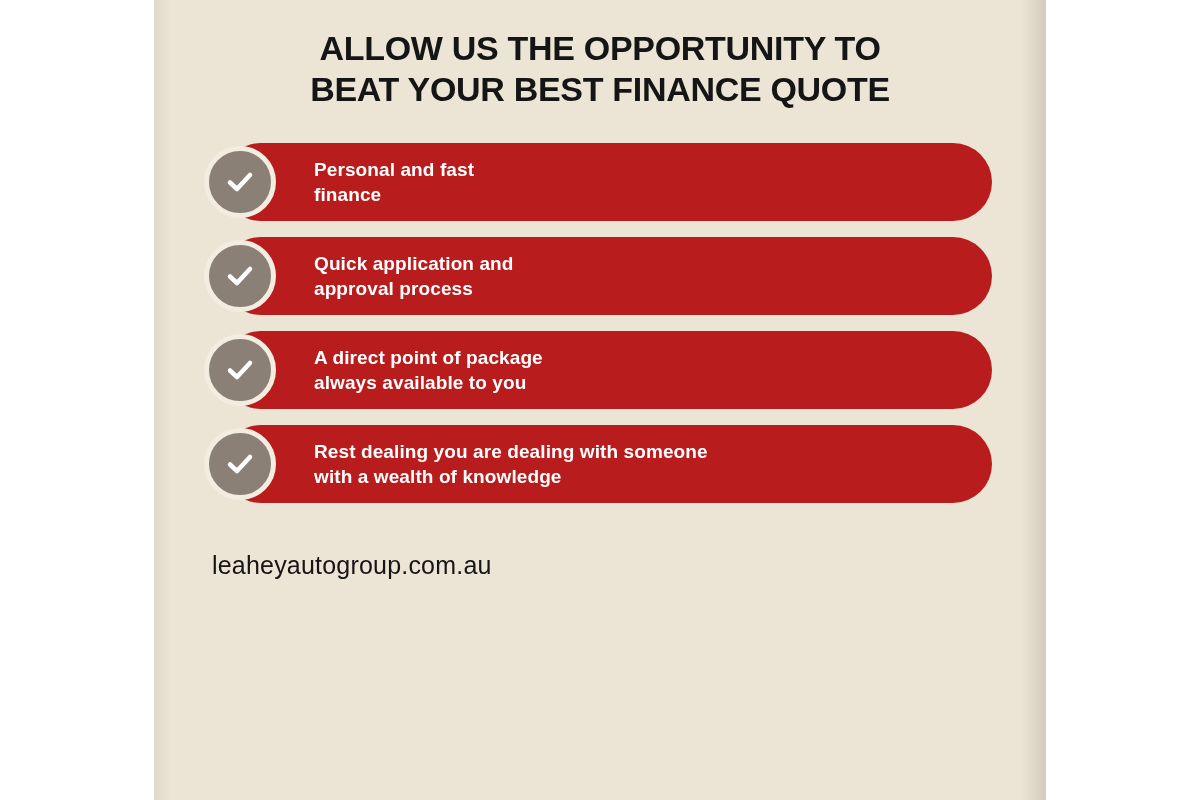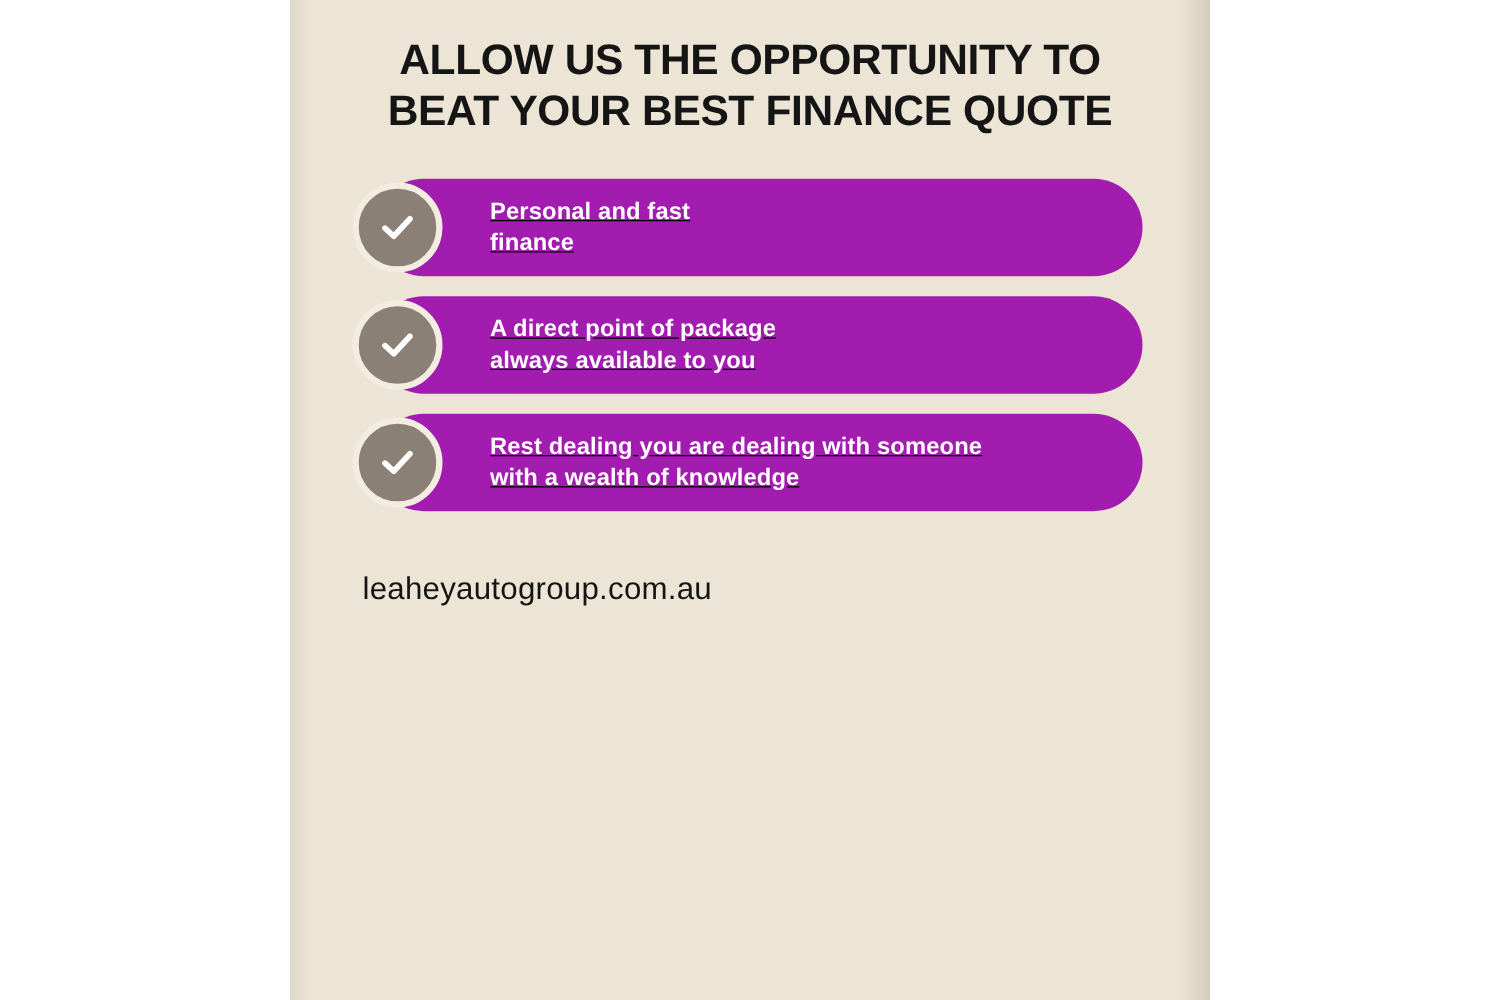--- a/index.html
+++ b/index.html
@@ -19,21 +19,21 @@
     width: 1200px;
     height: 800px;
     background: #ffffff;
     display: flex;
     justify-content: center;
   }
 
   
   .poster {
     position: relative;
-    width: 736px;
+    width: 892px;
     height: 800px;
     background: #ece4d4;
     box-sizing: border-box;
     padding: 0;
     overflow: hidden;
   }
 
   
   .poster::after {
     content: "";
@@ -85,29 +85,28 @@
   .benefit {
     position: relative;
     display: flex;
     align-items: center;
     min-height: 78px;
   }
 
   .pill {
     position: relative;
     flex: 1 1 auto;
-    background: #a21caf;
+    background: #b91c1c;
     border-radius: 44px;
     min-height: 78px;
     display: flex;
     align-items: center;
     padding: 10px 34px 10px 92px;
     box-sizing: border-box;
     margin-left: 18px;
-    text-decoration: underline;
   }
 
   .pill-text {
     color: #ffffff;
     font-size: 19px;
     font-weight: 700;
     line-height: 1.32;
     letter-spacing: 0.1px;
     white-space: pre-line;
   }
@@ -161,20 +160,31 @@
           <svg width="34" height="34" viewBox="0 0 34 34" aria-hidden="true">
             <path d="M7 17.5 L14 24 L27 10" fill="none" stroke="#ffffff" stroke-width="4.5" stroke-linecap="round" stroke-linejoin="round"></path>
           </svg>
         </span>
         <div class="pill">
           <span class="pill-text">Personal and fast
 finance</span>
         </div>
       </li>
 
+      <li class="benefit">
+        <span class="check-badge">
+          <svg width="34" height="34" viewBox="0 0 34 34" aria-hidden="true">
+            <path d="M7 17.5 L14 24 L27 10" fill="none" stroke="#ffffff" stroke-width="4.5" stroke-linecap="round" stroke-linejoin="round"></path>
+          </svg>
+        </span>
+        <div class="pill">
+          <span class="pill-text">Quick application and
+approval process</span>
+        </div>
+      </li>
 
 
       <li class="benefit">
         <span class="check-badge">
           <svg width="34" height="34" viewBox="0 0 34 34" aria-hidden="true">
             <path d="M7 17.5 L14 24 L27 10" fill="none" stroke="#ffffff" stroke-width="4.5" stroke-linecap="round" stroke-linejoin="round"></path>
           </svg>
         </span>
         <div class="pill">
           <span class="pill-text">A direct point of package

